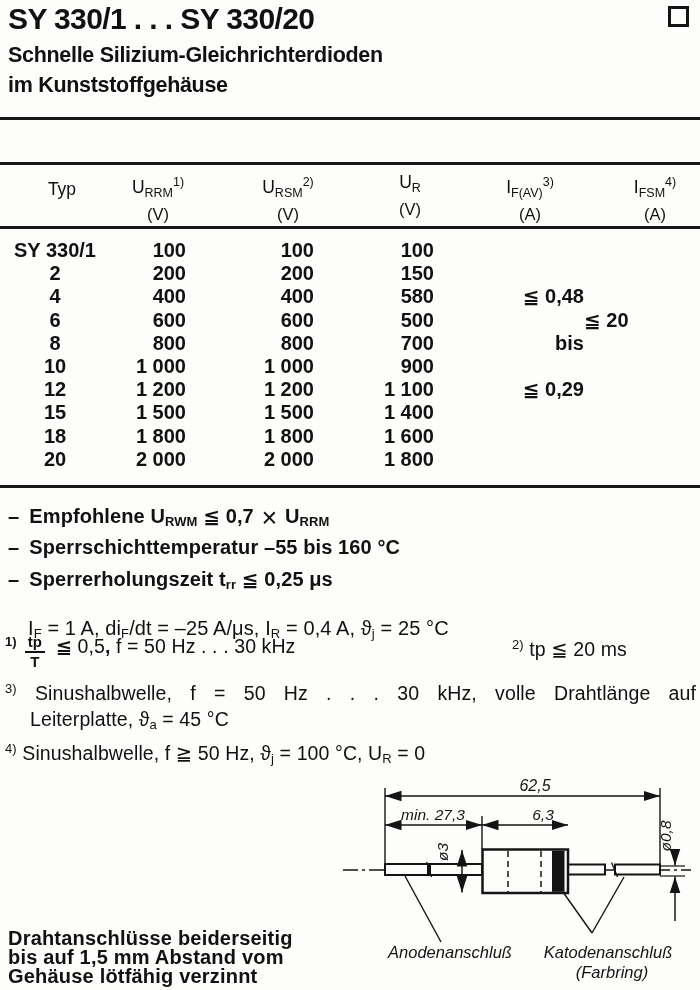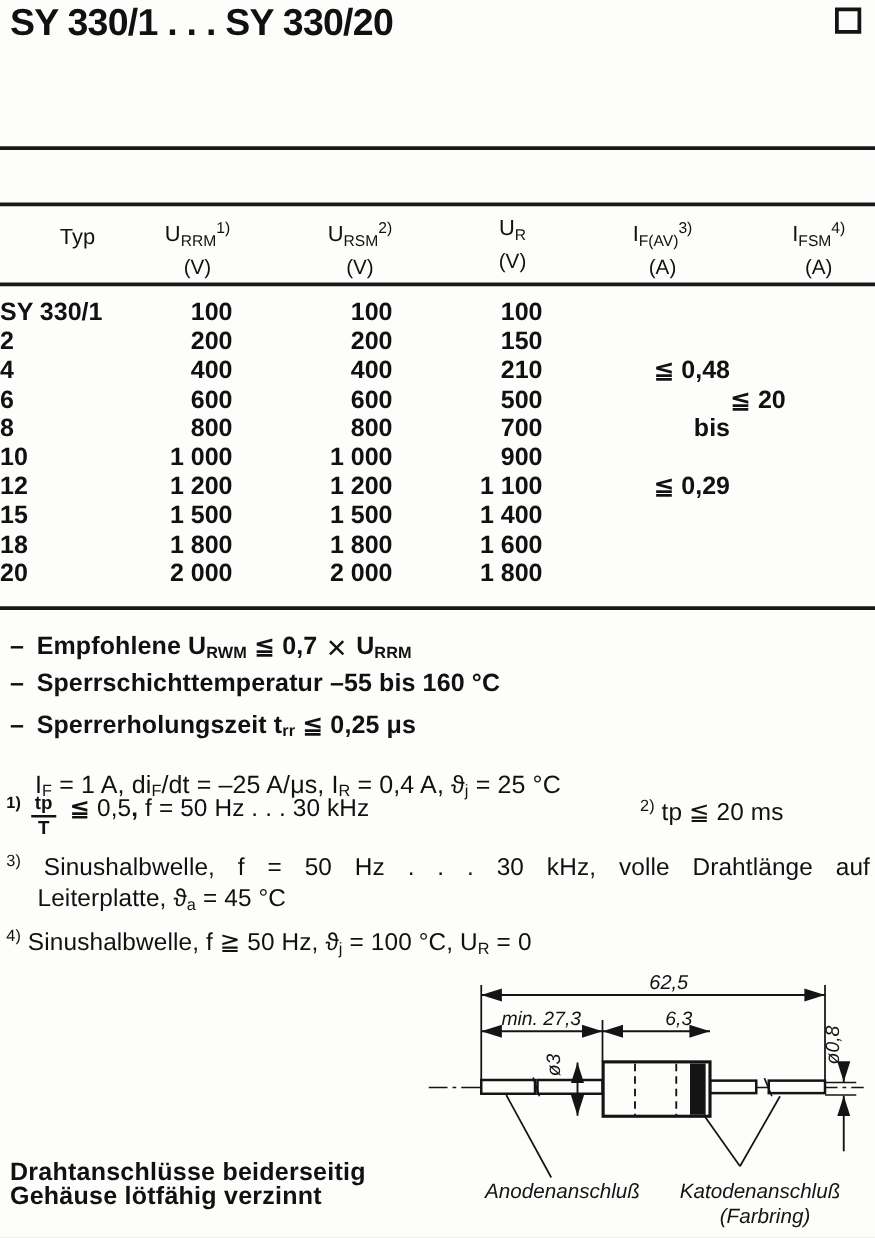--- a/index.html
+++ b/index.html
@@ -17,21 +17,21 @@
   .thead{position:absolute;left:0;top:172px;width:556px;height:54px;}
   .hcell{position:absolute;top:0;transform:translateX(-50%);text-align:center;font-size:17.5px;line-height:21px;white-space:nowrap;}
   .hcell .hmain{line-height:21px;}
   .hcell .hunit{font-size:16.5px;line-height:20px;}
   .hsub{font-size:12.5px;vertical-align:-4px;}
   .hsup{font-size:12.5px;vertical-align:7px;}
   .h-typ{top:7px;}
   
   .tbody{position:absolute;left:0;top:239px;width:700px;}
   .trow{display:grid;grid-template-columns:112px 76px 130px 118px 148px 116px;height:23.2px;line-height:23.2px;font-size:20px;font-weight:700;}
-  .c-typ{text-align:left;padding-right:2px;}
+  .c-typ{text-align:center;padding-right:2px;}
   .c-urrm{text-align:right;padding-right:2px;}
   .c-ursm{text-align:right;padding-right:4px;}
   .c-ur{text-align:right;padding-right:2px;}
   .c-ifav{text-align:right;}
   .c-ifsm{text-align:left;padding-right:50px;}
   
   .note{position:absolute;white-space:nowrap;font-size:20px;font-weight:700;letter-spacing:0.1px;text-align:center;}
   .fnote{position:absolute;font-size:19.5px;font-weight:400;letter-spacing:0.1px;}
   .nowrap{white-space:nowrap;}
   .ss{font-size:13px;vertical-align:-3px;}
@@ -48,20 +48,24 @@
   .diagram{position:absolute;left:335px;top:778px;}
   .dg-text{font-family:"Liberation Sans","DejaVu Sans",sans-serif;font-style:italic;fill:#141414;}
 </style>
 </head>
 <body>
 
 <div class="page">
 
   <div class="title">SY 330/1 . . . SY 330/20</div>
   <div class="corner-box"></div>
+  <div class="subtitle">
+    <div>Schnelle Silizium-Gleichrichterdioden</div>
+    <div>im Kunststoffgehäuse</div>
+  </div>
 
   <div class="rule" style="top:117px"></div>
   <div class="rule" style="top:162px"></div>
 
   <div class="thead">
     <div class="hcell h-typ" style="left:62px">
       <div class="hmain"><span>Typ</span></div>
     </div>
     <div class="hcell" style="left:158px">
       <div class="hmain"><span>U</span><span class="hsub">RRM</span><span class="hsup">1)</span></div>
@@ -101,21 +105,21 @@
         <div class="c-urrm">200</div>
         <div class="c-ursm">200</div>
         <div class="c-ur">150</div>
         <div class="c-ifav"></div>
         <div class="c-ifsm"></div>
       </div>
       <div class="trow">
         <div class="c-typ">4</div>
         <div class="c-urrm">400</div>
         <div class="c-ursm">400</div>
-        <div class="c-ur">210</div>
+        <div class="c-ur">580</div>
         <div class="c-ifav">≦ 0,48</div>
         <div class="c-ifsm"></div>
       </div>
       <div class="trow">
         <div class="c-typ">6</div>
         <div class="c-urrm">600</div>
         <div class="c-ursm">600</div>
         <div class="c-ur">500</div>
         <div class="c-ifav"></div>
         <div class="c-ifsm">≦ 20</div>
@@ -231,16 +235,17 @@
     <text class="dg-text" x="113" y="74" font-size="15.5" text-anchor="middle" transform="rotate(-90 113 74)">ø3</text>
     <text class="dg-text" x="336" y="58" font-size="15.5" text-anchor="middle" transform="rotate(-90 336 58)">ø0,8</text>
 
     <text class="dg-text" x="115" y="180" font-size="16.5" text-anchor="middle">Anodenanschluß</text>
     <text class="dg-text" x="273" y="180" font-size="16.5" text-anchor="middle">Katodenanschluß</text>
     <text class="dg-text" x="277" y="200" font-size="16.5" text-anchor="middle">(Farbring)</text>
   </svg>
 
   <div class="caption">
     <div>Drahtanschlüsse beiderseitig</div>
+    <div>bis auf 1,5 mm Abstand vom</div>
     <div>Gehäuse lötfähig verzinnt</div>
   </div>
 
 </div>
 
 </body></html>

